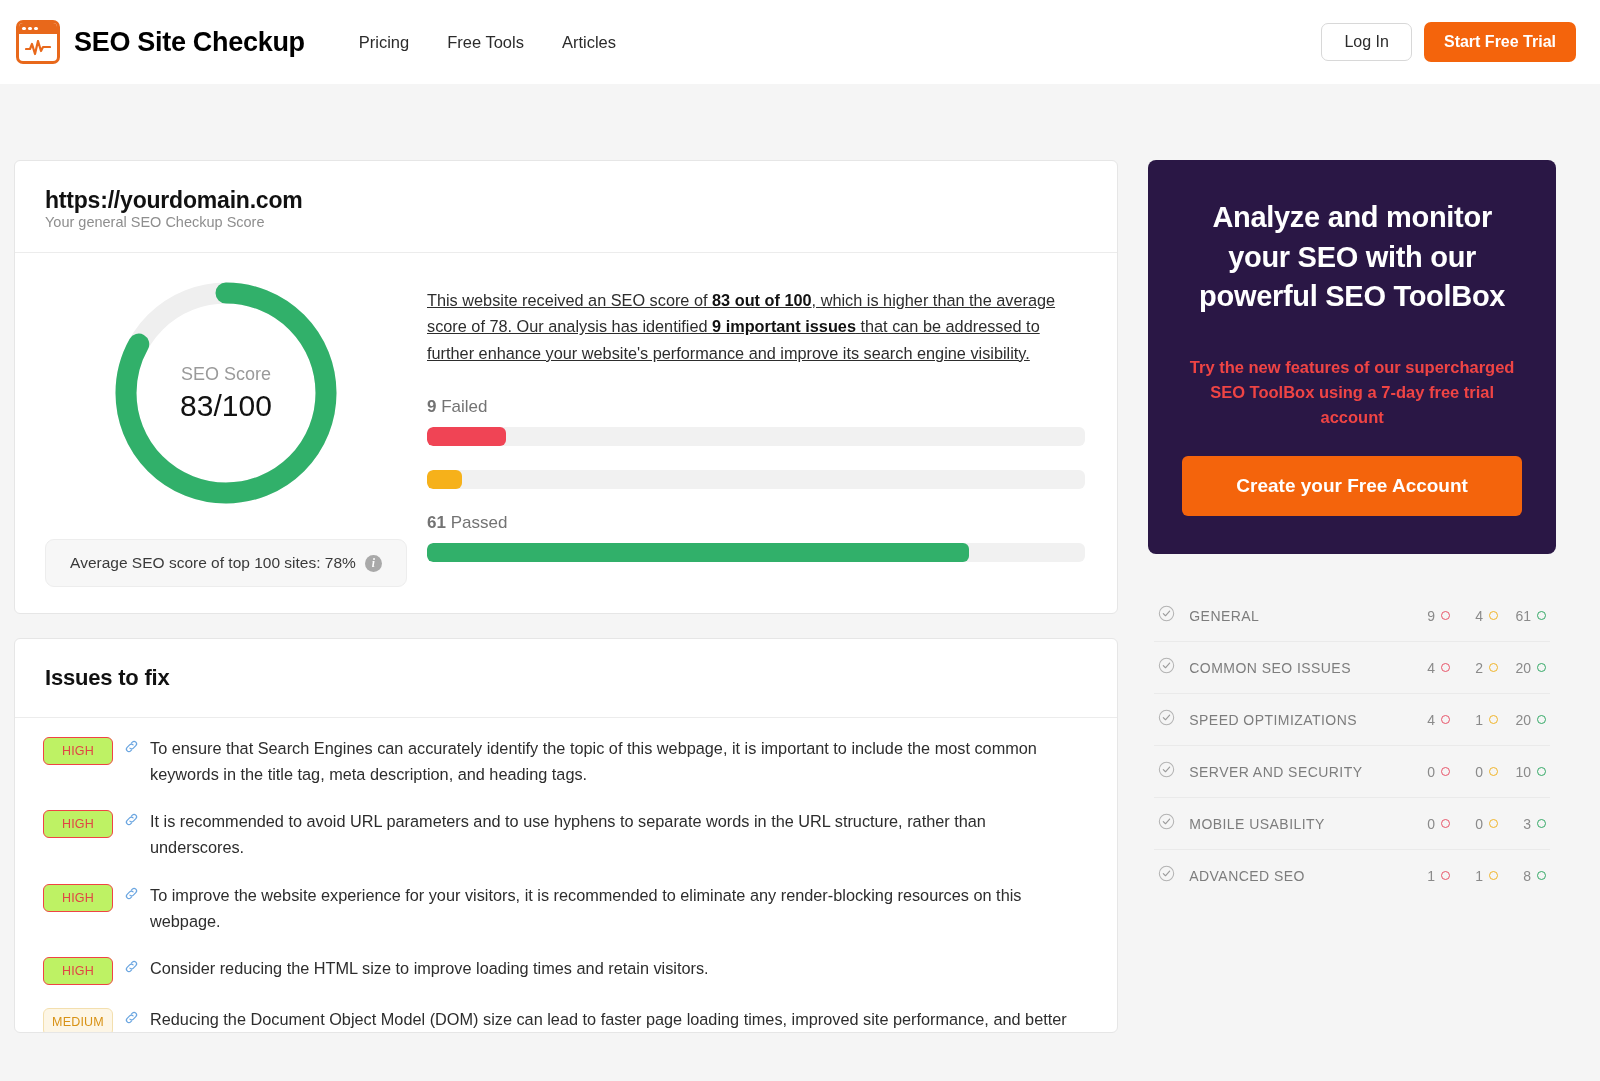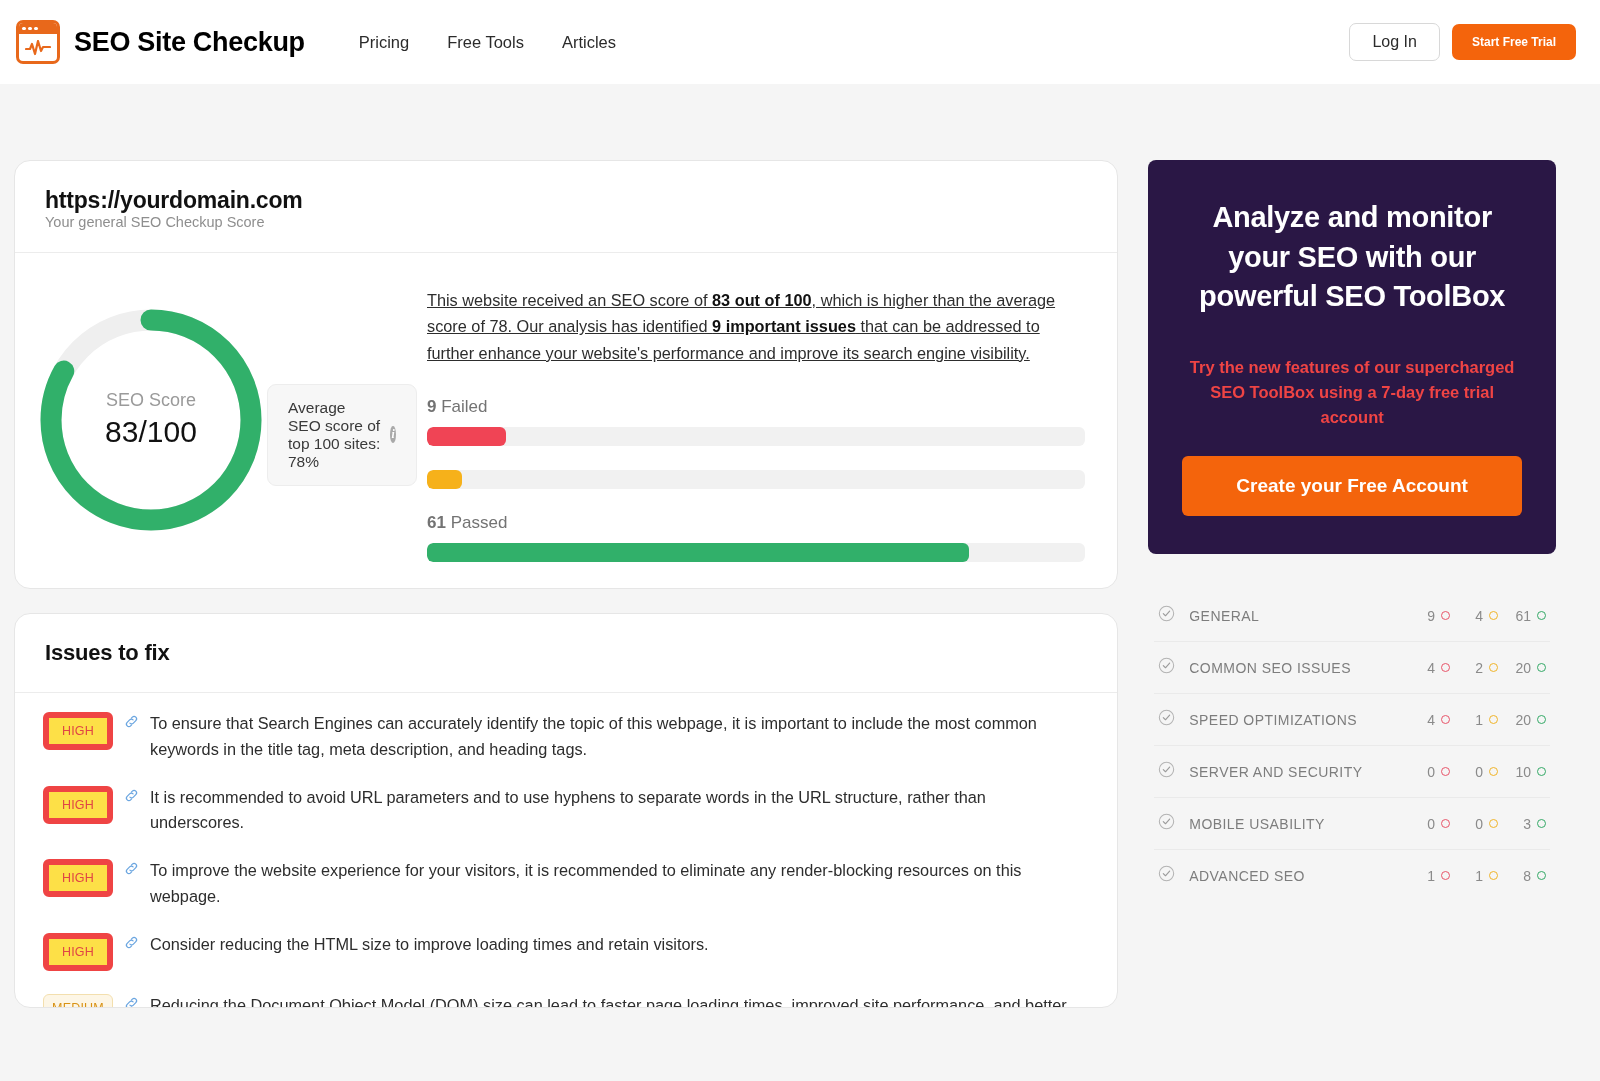--- a/index.html
+++ b/index.html
@@ -40,39 +40,39 @@
   .header-right {
     margin-left: auto; display: flex; align-items: center; gap: 12px;
   }
   .btn-login {
     border: 1px solid #d8d8d8; background: #fff; border-radius: 7px;
     padding: 9px 22px; font-size: 16px; color: #2b2b2b; cursor: pointer;
     font-family: inherit;
   }
   .btn-trial {
     border: none; background: #f4640c; border-radius: 7px;
-    padding: 11px 20px; font-size: 12px; font-weight: bold; color: #fff;
+    padding: 11px 20px; font-size: 16px; font-weight: bold; color: #fff;
     cursor: pointer; font-family: inherit;
   }
 
   
   .page { display: flex; gap: 30px; padding: 76px 44px 0 14px; align-items: flex-start; }
   .col-left { width: 1105px; }
   .col-right { width: 408px; }
 
   
   .card {
-    background: #fff; border: 1px solid #e6e6e6; border-radius: 16px;
+    background: #fff; border: 1px solid #e6e6e6; border-radius: 6px;
   }
   .card-head { padding: 26px 30px 22px 30px; border-bottom: 1px solid #ececec; }
   .domain-title { font-size: 23px; font-weight: bold; color: #111; letter-spacing: -0.2px;}
   .domain-sub { font-size: 14.5px; color: #8e8e8e; }
 
   .score-body { display: flex; padding: 24px 20px 26px 20px; }
-  .donut-col { width: 382px; display: flex; flex-direction: row; align-items: center; }
+  .donut-col { width: 382px; display: flex; flex-direction: column; align-items: center; }
   .donut-wrap { position: relative; width: 232px; height: 232px; }
   .donut-center {
     position: absolute; inset: 0; display: flex; flex-direction: column;
     align-items: center; justify-content: center;
   }
   .donut-label { font-size: 18px; color: #9a9a9a; }
   .donut-value { font-size: 30px; color: #111; margin-top: 4px; }
 
   .avg-pill {
     margin-top: 30px; background: #f7f7f7; border: 1px solid #ededed;
@@ -113,21 +113,21 @@
   }
   .issues-scroll::-webkit-scrollbar { width: 7px; }
   .issues-scroll::-webkit-scrollbar-track { background: #f0f0f0; border-radius: 4px; }
   .issues-scroll::-webkit-scrollbar-thumb { background: #8a8a8a; border-radius: 4px; }
   .issue-row { display: flex; align-items: flex-start; gap: 11px; margin-bottom: 22px; }
   .issue-row:last-child { margin-bottom: 6px; }
   .sev {
     flex: none; width: 70px; text-align: center; font-size: 12.5px;
     padding: 6px 0; border-radius: 6px; margin-top: 1px; letter-spacing: 0.2px;
   }
-  .sev-high { color: #e04545; background: #fde047; border: 6px solid #ef4444; }
+  .sev-high { color: #e04545; background: #bef264; border: 1px solid #ef4444; }
   .sev-medium { color: #d89215; background: #fdf6e6; border: 1px solid #f3dfae; }
   .link-icon { flex: none; margin-top: 3px; color: #6aa5e0; font-size: 15px; }
   .issue-text { font-size: 16.3px; line-height: 1.58; color: #2d2d2d; max-width: 930px; }
 
   
   .promo {
     background: #2a1745; border-radius: 8px; padding: 38px 34px 38px 34px;
     text-align: center;
   }
   .promo-title {

